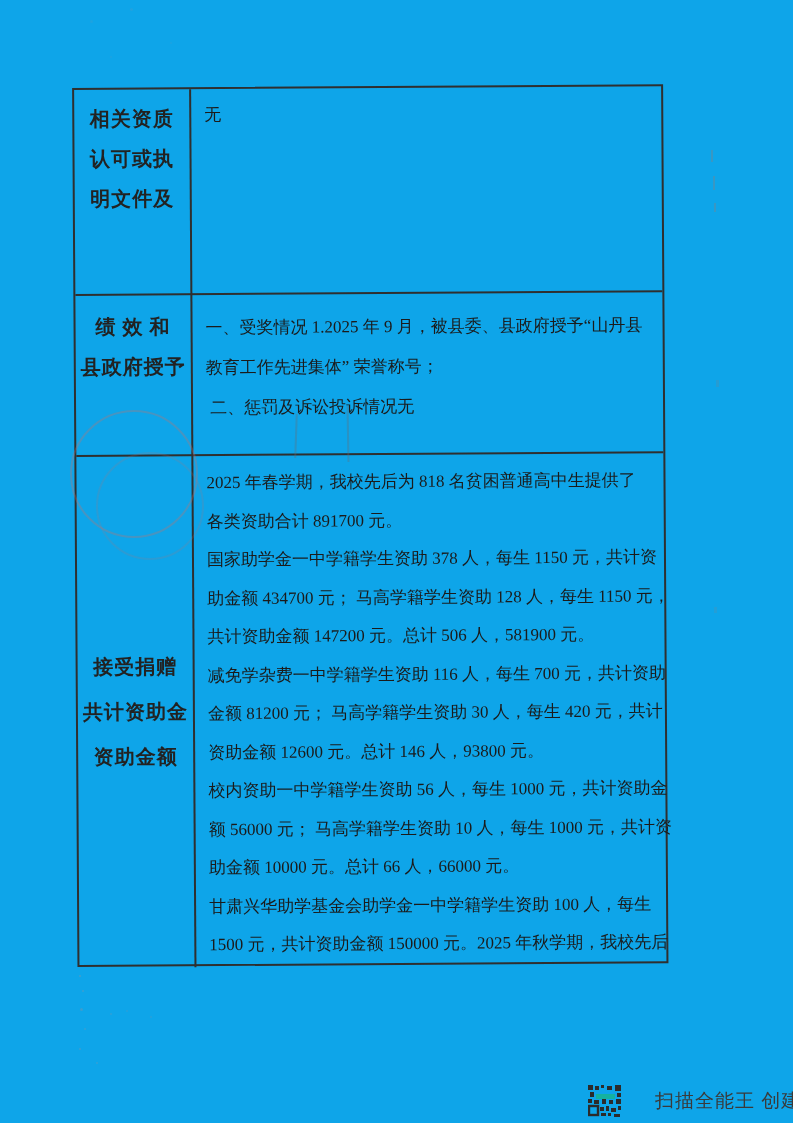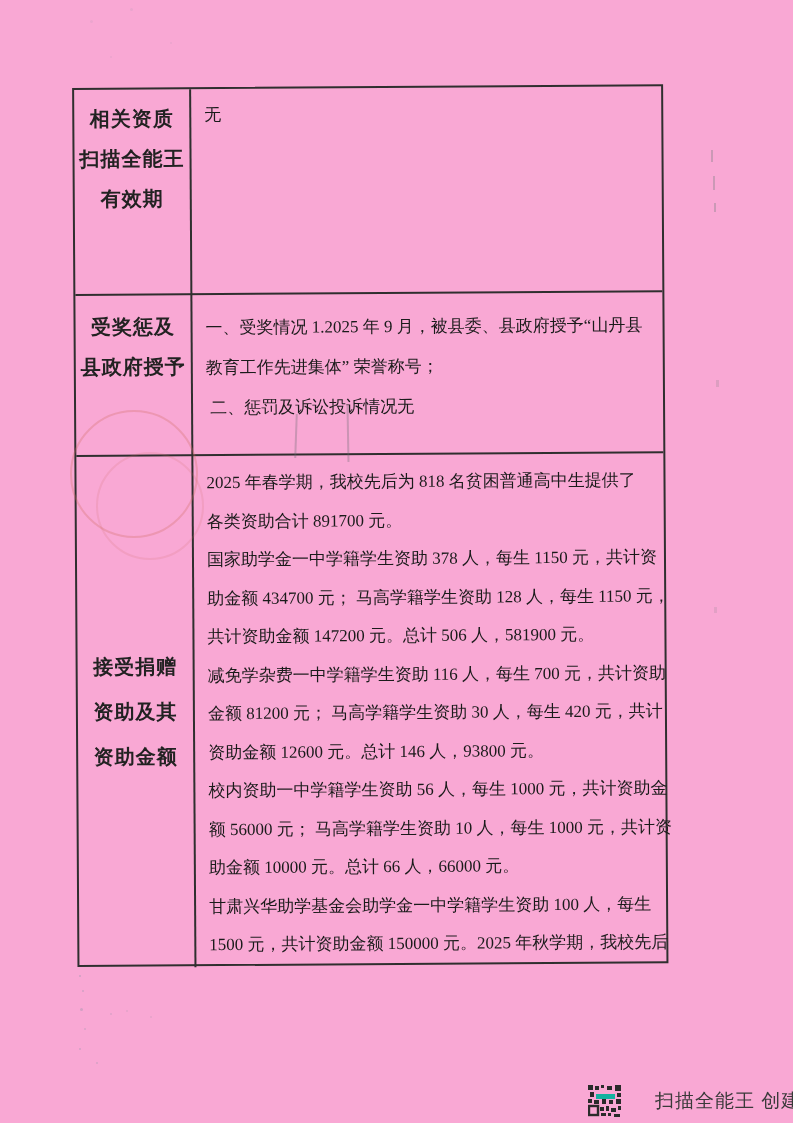--- a/index.html
+++ b/index.html
@@ -4,21 +4,21 @@
 <style>
   html, body {
     margin: 0; padding: 0;
     background: #e8e8e8;
     font-family: "Liberation Serif", "DejaVu Serif", serif;
   }
   .page {
     position: relative;
     width: 793px; height: 1123px;
     margin: 0 auto;
-    background: #f9a8d4;
+    background: #0ea5e9;
     overflow: hidden;
     color: #1c1c1c;
   }
   .sheet {
     position: absolute; inset: 0;
     transform: rotate(-0.35deg);
     transform-origin: 50% 50%;
   }
   .doc-table {
     position: absolute;
@@ -130,40 +130,40 @@
 <div class="page">
 
   <div class="sheet">
     <div class="doc-table">
       <div class="vline"></div>
       <div class="hline h1"></div>
       <div class="hline h2"></div>
 
       <div class="cell label r1">
         <div class="tl">相关资质</div>
-        <div class="tl">扫描全能王</div>
-        <div class="tl">有效期</div>
+        <div class="tl">认可或执</div>
+        <div class="tl">明文件及</div>
       </div>
       <div class="cell content r1">
         <div class="tl">无</div>
       </div>
 
       <div class="cell label r2">
-        <div class="tl">受奖惩及</div>
+        <div class="tl">绩 效 和</div>
         <div class="tl">县政府授予</div>
       </div>
       <div class="cell content r2">
         <div class="tl">一、受奖情况 1.2025 年 9 月，被县委、县政府授予“山丹县</div>
         <div class="tl">教育工作先进集体” 荣誉称号；</div>
         <div class="tl"> 二、惩罚及诉讼投诉情况无</div>
       </div>
 
       <div class="cell label r3">
         <div class="tl">接受捐赠</div>
-        <div class="tl">资助及其</div>
+        <div class="tl">共计资助金</div>
         <div class="tl">资助金额</div>
       </div>
       <div class="cell content r3">
         <div class="tl">2025 年春学期，我校先后为 818 名贫困普通高中生提供了</div>
         <div class="tl">各类资助合计 891700 元。</div>
         <div class="tl">国家助学金一中学籍学生资助 378 人，每生 1150 元，共计资</div>
         <div class="tl">助金额 434700 元； 马高学籍学生资助 128 人，每生 1150 元，</div>
         <div class="tl">共计资助金额 147200 元。总计 506 人，581900 元。</div>
         <div class="tl">减免学杂费一中学籍学生资助 116 人，每生 700 元，共计资助</div>
         <div class="tl">金额 81200 元； 马高学籍学生资助 30 人，每生 420 元，共计</div>

